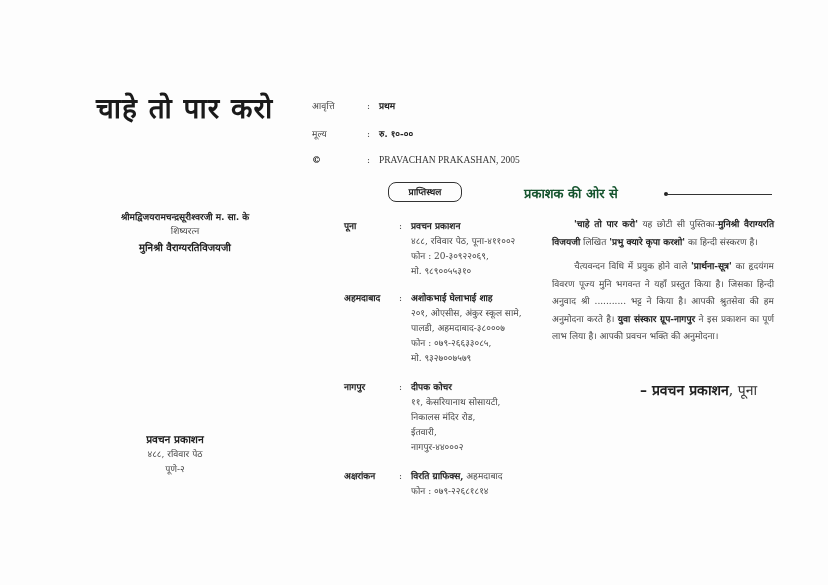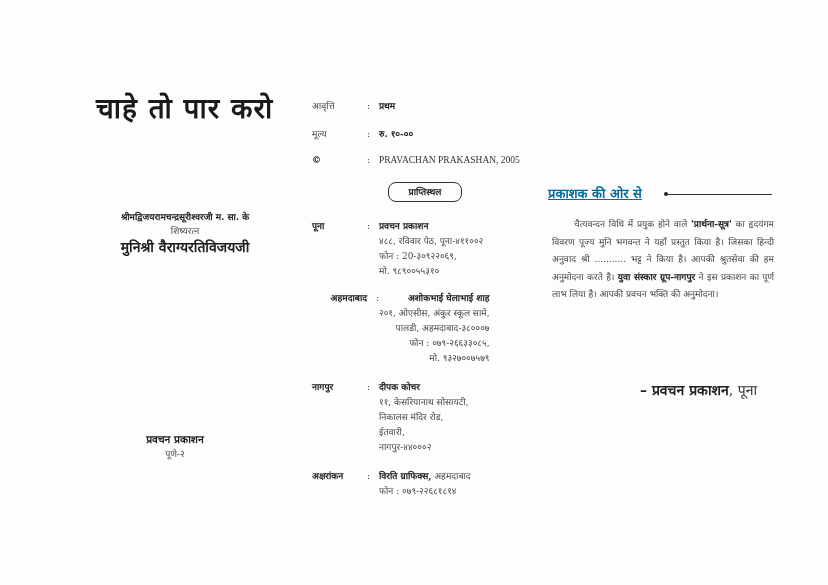--- a/index.html
+++ b/index.html
@@ -9,46 +9,45 @@
     }
     .abs { position: absolute; }
     .title {
       left: 96px; top: 88px; font-size: 28px; font-weight: bold; color: #1a1a1a;
       font-family: "DejaVu Sans", sans-serif; letter-spacing: 1px;
     }
     .lineage {
       left: 90px; top: 211px; width: 190px; text-align: center; font-size: 9px; line-height: 13.5px; color: #444;
     }
     .lineage .b { font-weight: bold; color: #222; }
-    .lineage .muni { font-weight: bold; font-size: 14px; color: #1e1e1e; margin-top: 3px; }
+    .lineage .muni { font-weight: bold; font-size: 10px; color: #1e1e1e; margin-top: 3px; }
     .pubblock {
       left: 110px; top: 432px; width: 130px; text-align: center; font-size: 9px; line-height: 15px; color: #444;
     }
     .pubblock .b { font-weight: bold; font-size: 10.5px; color: #1e1e1e; }
 
     .meta { left: 312px; font-size: 9px; color: #444; }
     .meta .lbl { display: inline-block; width: 55px; }
     .meta .col { display: inline-block; width: 12px; }
     .meta .val { font-weight: bold; color: #222; }
     .meta .val.en { font-weight: normal; font-family: "Liberation Serif", serif; font-size: 9.5px; color: #333; margin-top: 42px; }
 
     .pill {
       left: 388px; top: 182px; width: 72px; height: 18px; border: 1px solid #333; border-radius: 8px;
       text-align: center; font-size: 9px; font-weight: bold; line-height: 18px; color: #222;
     }
     .addr { left: 312px; font-size: 9px; line-height: 15px; color: #444; }
-    .addr .city { display: inline-block; width: 55px; font-weight: bold; color: #222; vertical-align: top; }
+    .addr .city { display: inline-block; width: 55px; font-weight: bold; color: #222; vertical-align: top; margin-left: 32px; }
     .addr .col { display: inline-block; width: 12px; vertical-align: top; }
     .addr .lines { display: inline-block; vertical-align: top; }
     .addr .lines .n { font-weight: bold; color: #222; }
 
     .rhead {
-      left: 548px; top: 184px; font-size: 13px; font-weight: bold; color: #0369a1;
+      left: 524px; top: 184px; font-size: 13px; font-weight: bold; color: #14532d;
       font-family: "DejaVu Sans", sans-serif;
-      text-decoration: underline;
     }
     .rule { left: 666px; top: 194px; width: 106px; height: 1px; background: #333; }
     .dot { left: 664px; top: 192px; width: 4px; height: 4px; border-radius: 2px; background: #222; }
     .rbody {
       left: 552px; top: 216px; width: 222px; font-size: 9px; line-height: 17.5px; color: #444; text-align: justify;
     }
     .rbody p { margin: 0 0 7px 0; text-indent: 22px; }
     .rbody b { color: #222; }
     .sign { left: 640px; top: 380px; font-size: 14px; color: #333; }
     .sign b { color: #222; }
@@ -59,20 +58,21 @@
 <div class="abs title">चाहे तो पार करो</div>
 
 <div class="abs lineage">
   <div class="b">श्रीमद्विजयरामचन्द्रसूरीश्वरजी म. सा. के</div>
   <div>शिष्यरत्न</div>
   <div class="muni">मुनिश्री वैराग्यरतिविजयजी</div>
 </div>
 
 <div class="abs pubblock">
   <div class="b">प्रवचन प्रकाशन</div>
+  <div>४८८, रविवार पेठ</div>
   <div>पूणे-२</div>
 </div>
 
 <div class="abs meta" style="top:99px;">
   <span class="lbl">आवृत्ति</span><span class="col">:</span><span class="val">प्रथम</span>
 </div>
 <div class="abs meta" style="top:127px;">
   <span class="lbl">मूल्य</span><span class="col">:</span><span class="val">रु. १०-००</span>
 </div>
 <div class="abs meta" style="top:155px;">
@@ -83,21 +83,21 @@
 
 <div class="abs addr" style="top:219px;">
   <span class="city">पूना</span><span class="col">:</span><span class="lines">
     <div class="n">प्रवचन प्रकाशन</div>
     <div>४८८, रविवार पेठ, पूना-४११००२</div>
     <div>फोन : 20-३०९२२०६९,</div>
     <div>मो. ९८९००५५३१०</div>
   </span>
 </div>
 
-<div class="abs addr" style="top:291px;text-align:right;">
+<div class="abs addr" style="top:291px;">
   <span class="city">अहमदाबाद</span><span class="col">:</span><span class="lines">
     <div class="n">अशोकभाई घेलाभाई शाह</div>
     <div>२०१, ओएसीस, अंकुर स्कूल सामे,</div>
     <div>पालडी, अहमदाबाद-३८०००७</div>
     <div>फोन : ०७९-२६६३३०८५,</div>
     <div>मो. ९३२७००७५७९</div>
   </span>
 </div>
 
 <div class="abs addr" style="top:380px;">
@@ -115,18 +115,19 @@
     <div><span class="n">विरति ग्राफिक्स,</span> <span>अहमदाबाद</span></div>
     <div>फोन : ०७९-२२६८१८१४</div>
   </span>
 </div>
 
 <div class="abs rhead">प्रकाशक की ओर से</div>
 <div class="abs dot"></div>
 <div class="abs rule"></div>
 
 <div class="abs rbody">
+  <p><b>'चाहे तो पार करो'</b><span> यह छोटी सी पुस्तिका-</span><b>मुनिश्री वैराग्यरति विजयजी</b><span> लिखित </span><b>'प्रभु क्यारे कृपा करशो'</b><span> का हिन्दी संस्करण है।</span></p>
   <p><span>चैत्यवन्दन विधि में प्रयुक होने वाले </span><b>'प्रार्थना-सूत्र'</b><span> का हृदयंगम विवरण पूज्य मुनि भगवन्त ने यहाँ प्रस्तुत किया है। जिसका हिन्दी अनुवाद श्री ........... भट्ट ने किया है। आपकी श्रुतसेवा की हम अनुमोदना करते है। </span><b>युवा संस्कार ग्रूप-नागपुर</b><span> ने इस प्रकाशन का पूर्ण लाभ लिया है। आपकी प्रवचन भक्ति की अनुमोदना।</span></p>
 </div>
 
 <div class="abs sign">
   <b>– </b><b>प्रवचन प्रकाशन</b><span>, पूना</span>
 </div>
 
 </body></html>

